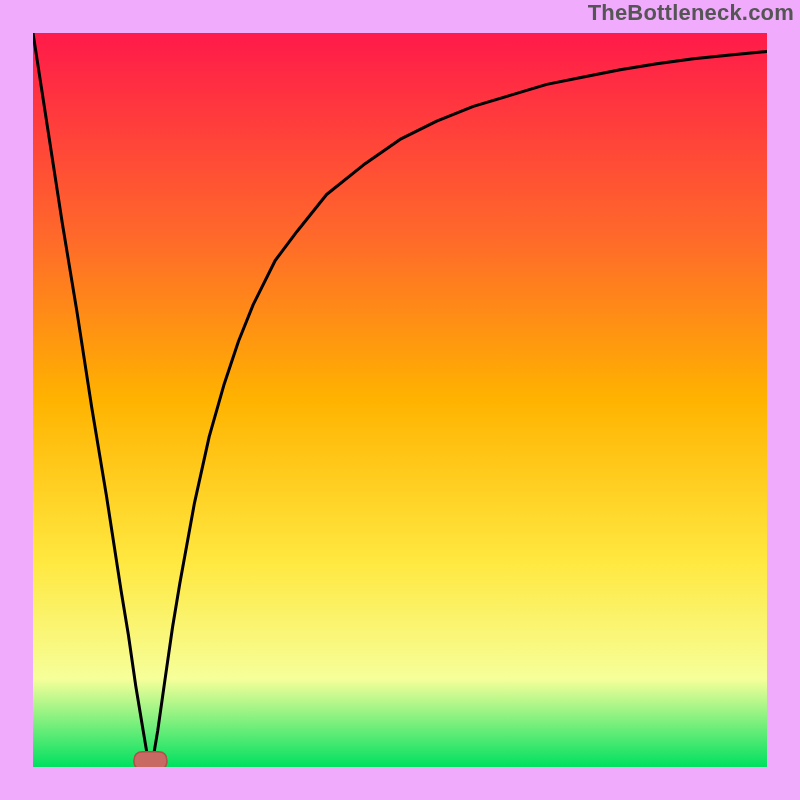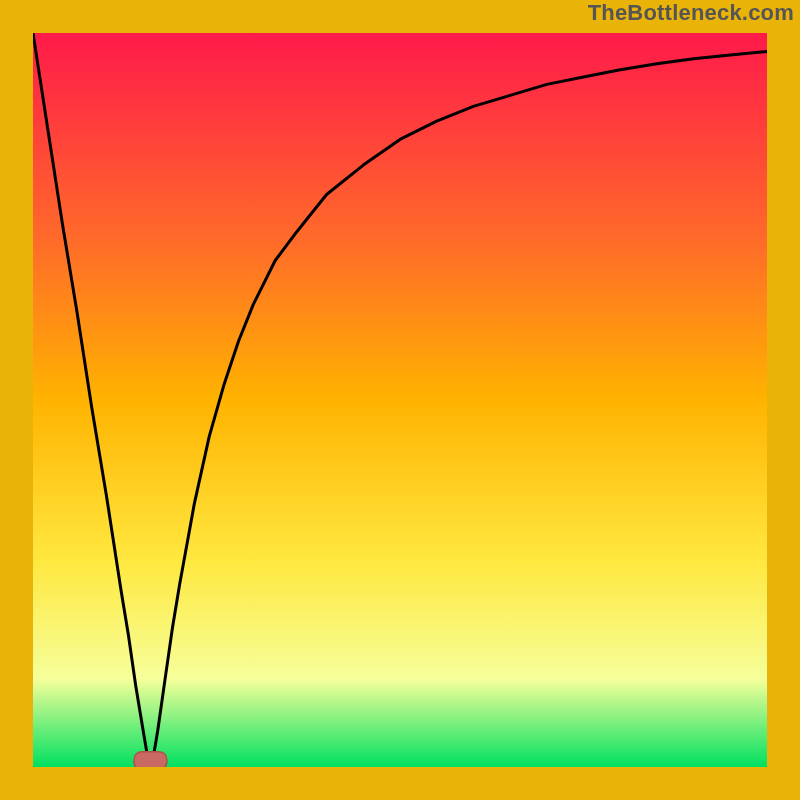--- a/index.html
+++ b/index.html
@@ -6,21 +6,21 @@
     margin: 0;
     padding: 0;
     width: 800px;
     height: 800px;
     overflow: hidden;
     font-family: Arial, Helvetica, sans-serif;
   }
   .outer {
     width: 800px;
     height: 800px;
-    background: #eab308;
+    background: #f0abfc;
     position: relative;
   }
   .plot-area {
     position: absolute;
     left: 33px;
     top: 33px;
     width: 734px;
     height: 734px;
     overflow: hidden;
   }

